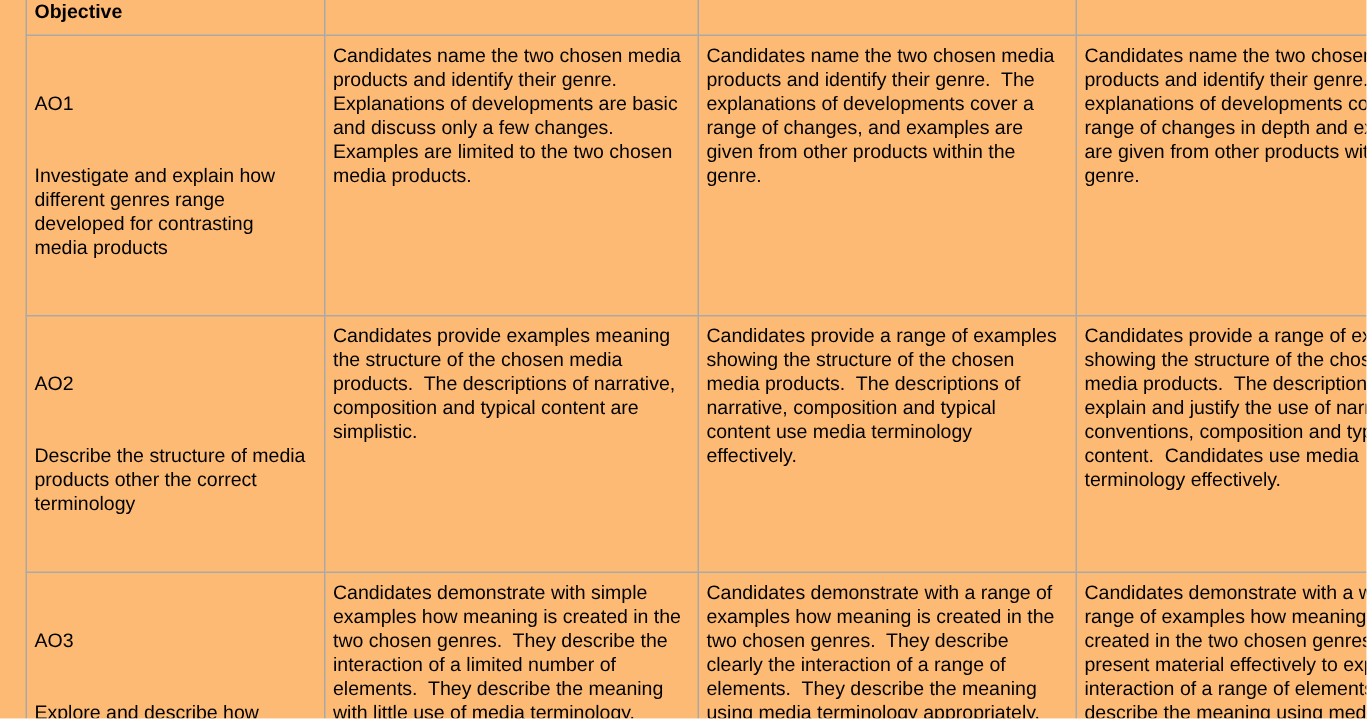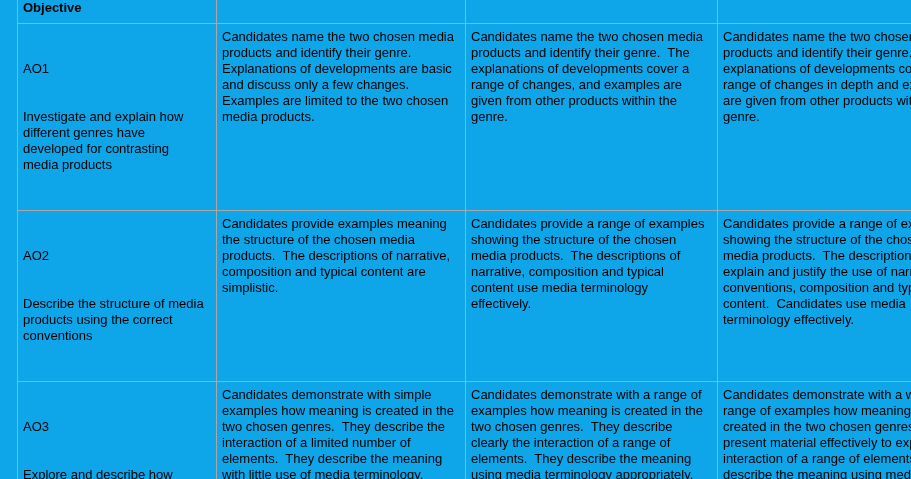--- a/index.html
+++ b/index.html
@@ -1,20 +1,20 @@
 <!DOCTYPE html>
 <html><head>
 <meta charset="utf-8">
 <style>
   html,body{margin:0;padding:0;background:#fff;}
   #screen{
     position:relative;
     width:911px;height:479px;
     overflow:hidden;
-    background:#0ea5e9;
+    background:#fdba74;
     font-family:"Liberation Sans","DejaVu Sans",sans-serif;
     color:#000;
   }
   table.criteria{
     position:absolute;
     left:17px;top:-6px;
     width:885px;
     border-collapse:collapse;
     table-layout:fixed;
   }
@@ -52,31 +52,31 @@
         <tr class="r-head">
       <td class="hdr obj"><span>Objective</span></td>
       <td class="hdr lvl"></td>
       <td class="hdr lvl c3"></td>
       <td class="hdr lvl c4"></td>
     </tr>
 
     <tr class="r-ao1">
       <td class="obj">
         <div class="ao-code">AO1</div>
-        <div>Investigate and explain how different genres have developed for contrasting media products</div>
+        <div>Investigate and explain how different genres range developed for contrasting media products</div>
       </td>
       <td class="lvl">Candidates name the two chosen media products and identify their genre.  Explanations of developments are basic and discuss only a few changes.  Examples are limited to the two chosen media products.</td>
       <td class="lvl c3">Candidates name the two chosen media products and identify their genre.  The explanations of developments cover a range of changes, and examples are given from other products within the genre.</td>
       <td class="lvl c4">Candidates name the two chosen media products and identify their genre.  The explanations of developments cover a range of changes in depth and examples are given from other products within the genre.</td>
     </tr>
 
     <tr class="r-ao2">
       <td class="obj">
         <div class="ao-code">AO2</div>
-        <div>Describe the structure of media products using the correct conventions</div>
+        <div>Describe the structure of media products other the correct terminology</div>
       </td>
       <td class="lvl">Candidates provide examples meaning the structure of the chosen media products.  The descriptions of narrative, composition and typical content are simplistic.</td>
       <td class="lvl c3">Candidates provide a range of examples showing the structure of the chosen media products.  The descriptions of narrative, composition and typical content use media terminology effectively.</td>
       <td class="lvl c4">Candidates provide a range of examples showing the structure of the chosen media products.  The descriptions explain and justify the use of narrative conventions, composition and typical content.  Candidates use media terminology effectively.</td>
     </tr>
 
     <tr class="r-ao3">
       <td class="obj">
         <div class="ao-code">AO3</div>
         <div>Explore and describe how meaning is created in media products through the interaction of different elements</div>

